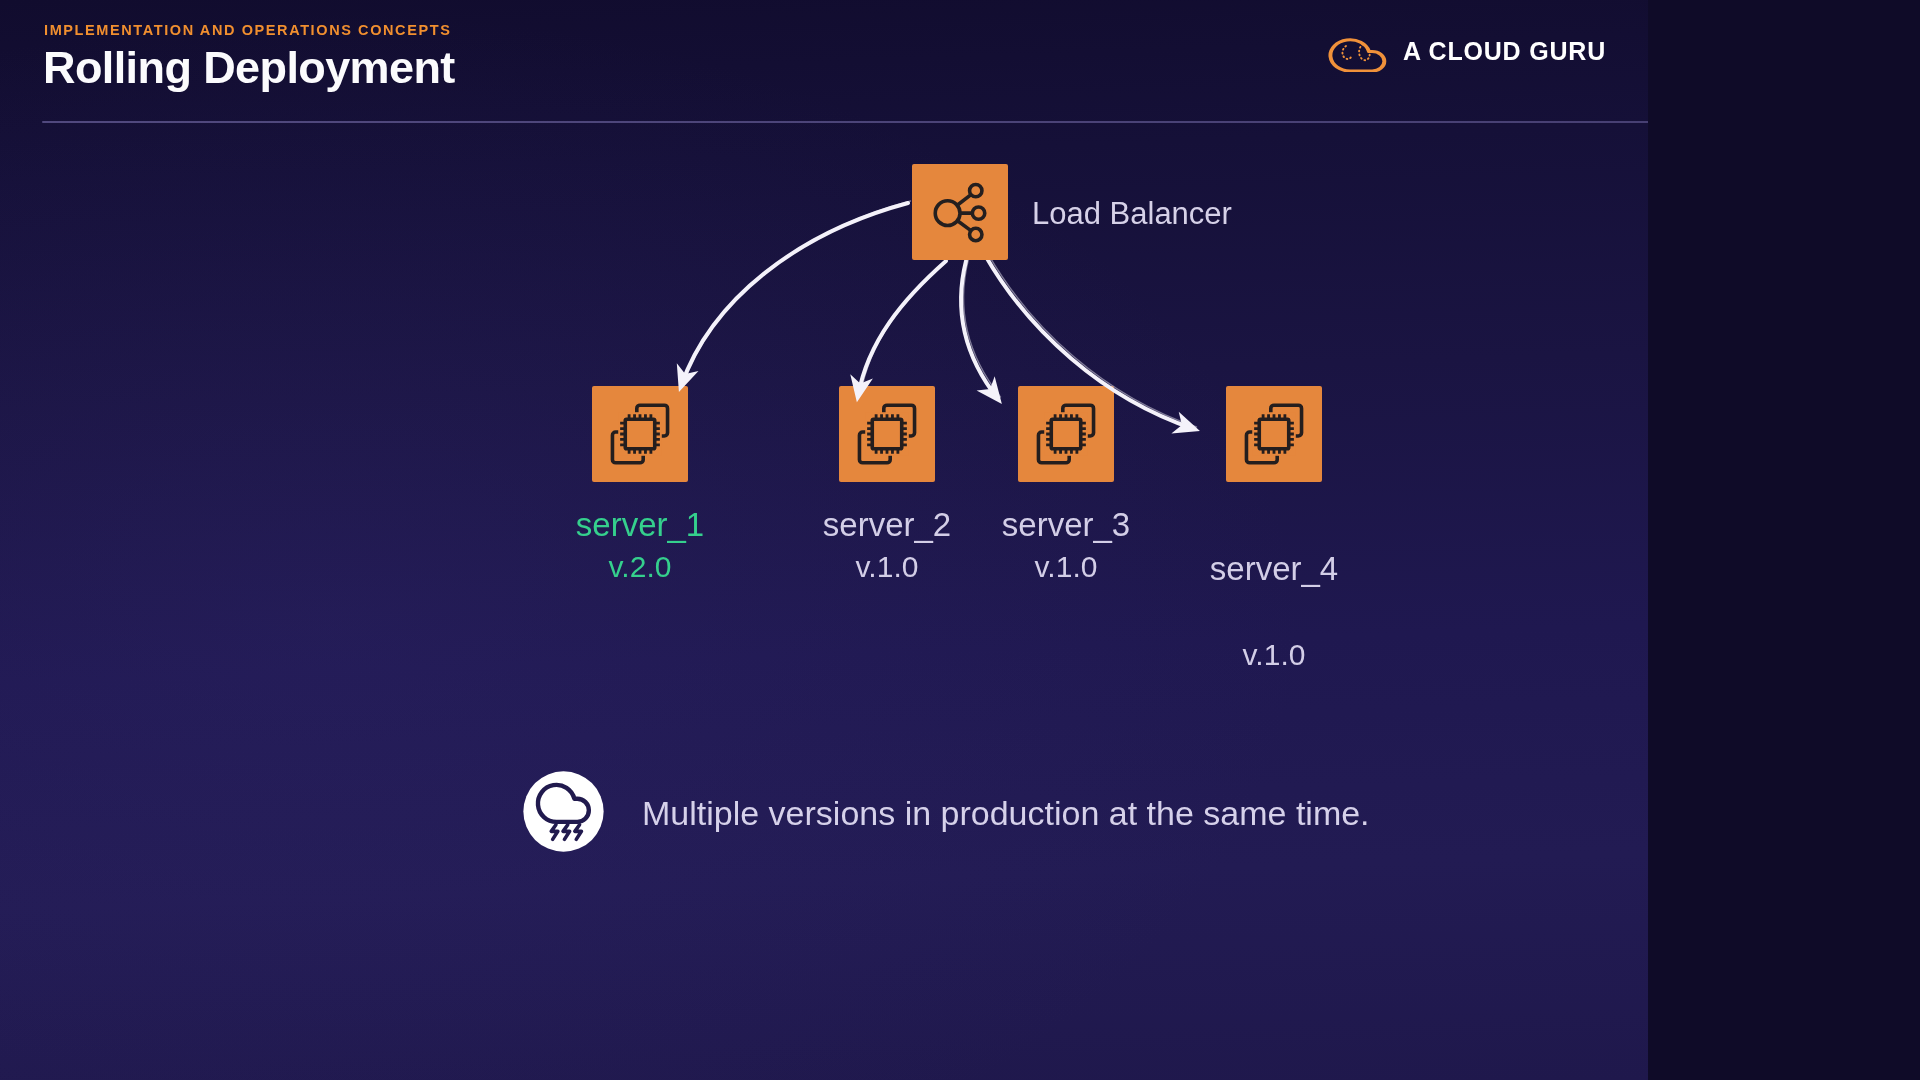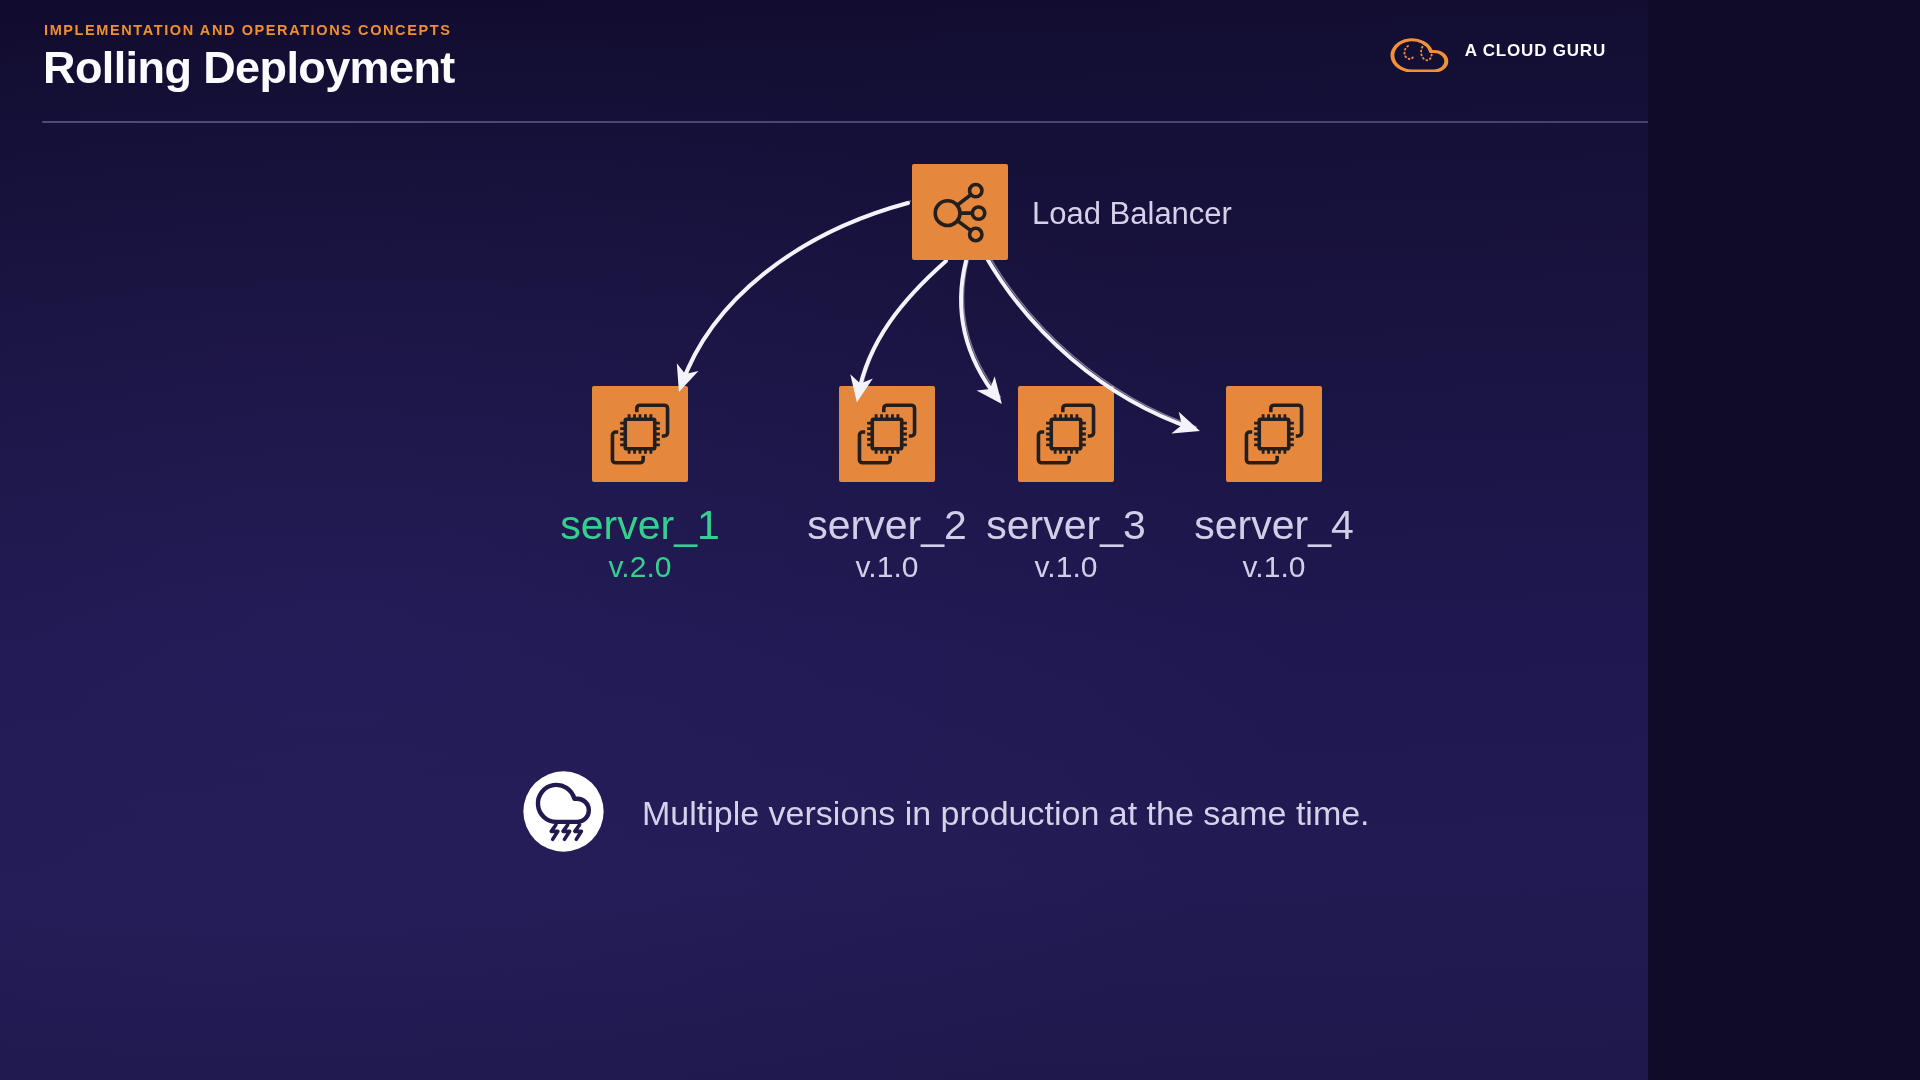--- a/index.html
+++ b/index.html
@@ -21,21 +21,21 @@
   .title{
     position:absolute;left:43px;top:42px;
     font-size:45px;font-weight:bold;letter-spacing:-0.6px;
     color:#fbfbfd;
   }
   .brand{
     position:absolute;right:42px;top:30px;
     display:flex;align-items:center;gap:16px;
   }
   .brand-name{
-    font-size:17px;font-weight:bold;letter-spacing:0.8px;color:#ffffff;
+    font-size:25px;font-weight:bold;letter-spacing:0.8px;color:#ffffff;
   }
   .divider{
     position:absolute;left:42px;top:121px;width:1836px;height:2px;
     background:linear-gradient(90deg,rgba(130,120,185,0.55),rgba(130,120,185,0.45) 96%,rgba(130,120,185,0));
     border-radius:1px;
   }
   
   .arrows{position:absolute;left:0;top:0;z-index:2;pointer-events:none;}
   .lb-box{
     position:absolute;left:912px;top:164px;width:96px;height:96px;
@@ -47,25 +47,25 @@
     font-size:31px;color:#d6d1e8;z-index:3;
   }
   .server{
     position:absolute;top:386px;width:220px;z-index:1;
     display:flex;flex-direction:column;align-items:center;
   }
   .server-box{
     width:96px;height:96px;background:#e5873d;border-radius:2px;
     display:flex;align-items:center;justify-content:center;
   }
-  .server-name{margin-top:22px;font-size:41px;line-height:42px;color:#d3cee7;}
+  .server-name{margin-top:22px;font-size:33px;line-height:42px;color:#d3cee7;}
   .server-version{font-size:30px;line-height:42px;color:#d3cee7;}
   .server.highlight .server-name,
   .server.highlight .server-version{color:#35d08d;}
-  .s1{left:530px;} .s2{left:777px;} .s3{left:956px;} .s4{left:1164px;}
+  .s1{left:530px;} .s2{left:777px;} .s3{left:956px;} .s4{left:1164px;gap:44px;}
   
   .note-icon{position:absolute;left:521px;top:769px;width:85px;height:85px;}
   .note-text{
     position:absolute;left:642px;top:769px;height:85px;line-height:88px;
     font-size:34px;color:#d6d1ea;
   }
 </style>
 </head>
 <body>
 

